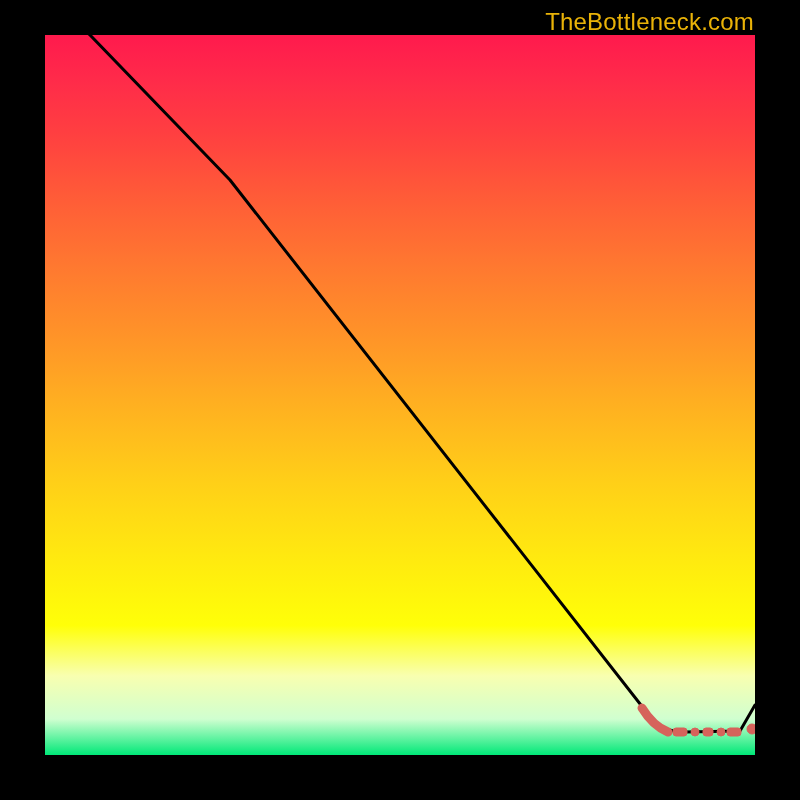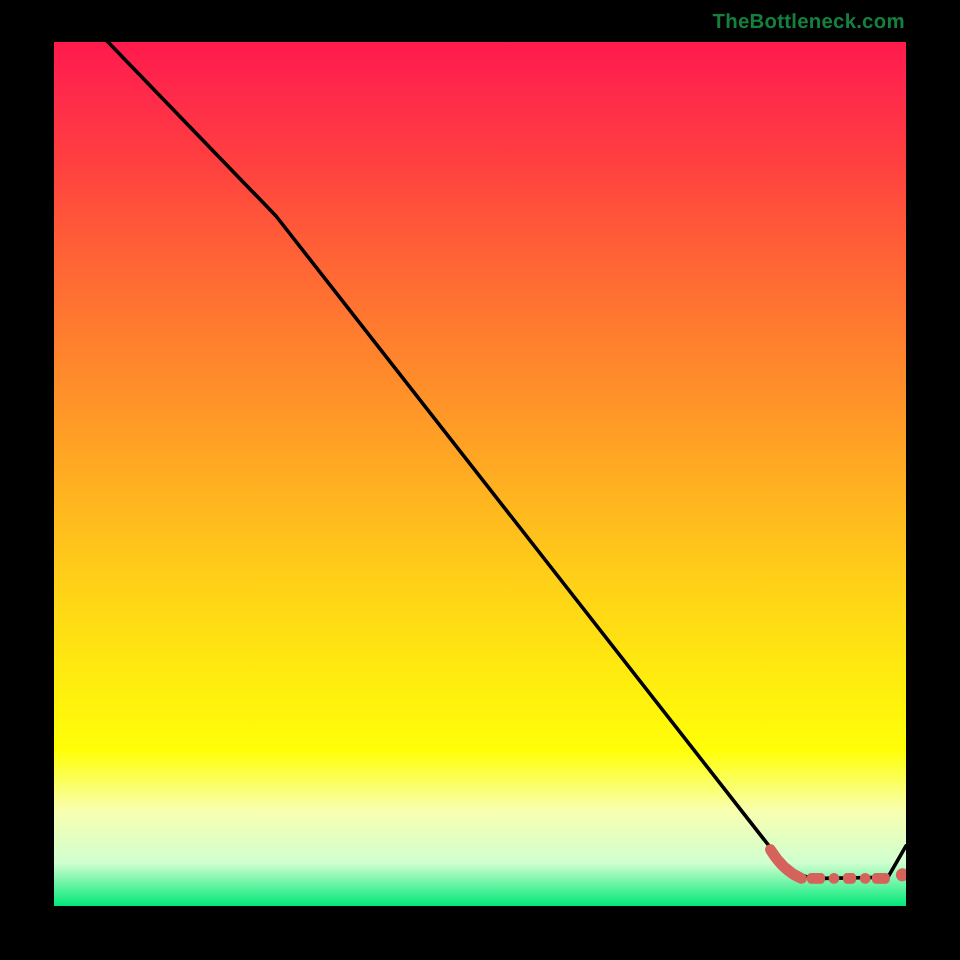--- a/index.html
+++ b/index.html
@@ -43,24 +43,24 @@
     position: absolute;
     left: 0;
     top: 0;
     width: 710px;
     height: 720px;
   }
   .attribution {
     position: absolute;
     right: 46px;
     top: 8px;
-    color: #15803d;
-    font-size: 17px;
+    color: #eab308;
+    font-size: 24px;
     letter-spacing: 0.2px;
-    font-weight: 700;
+    font-weight: 400;
   }
 </style>
 </head>
 <body>
 
 <div class="frame">
   <div class="attribution">TheBottleneck.com</div>
   <div class="plot">
     <svg class="curve" viewBox="0 0 710 720" preserveAspectRatio="none">
 

